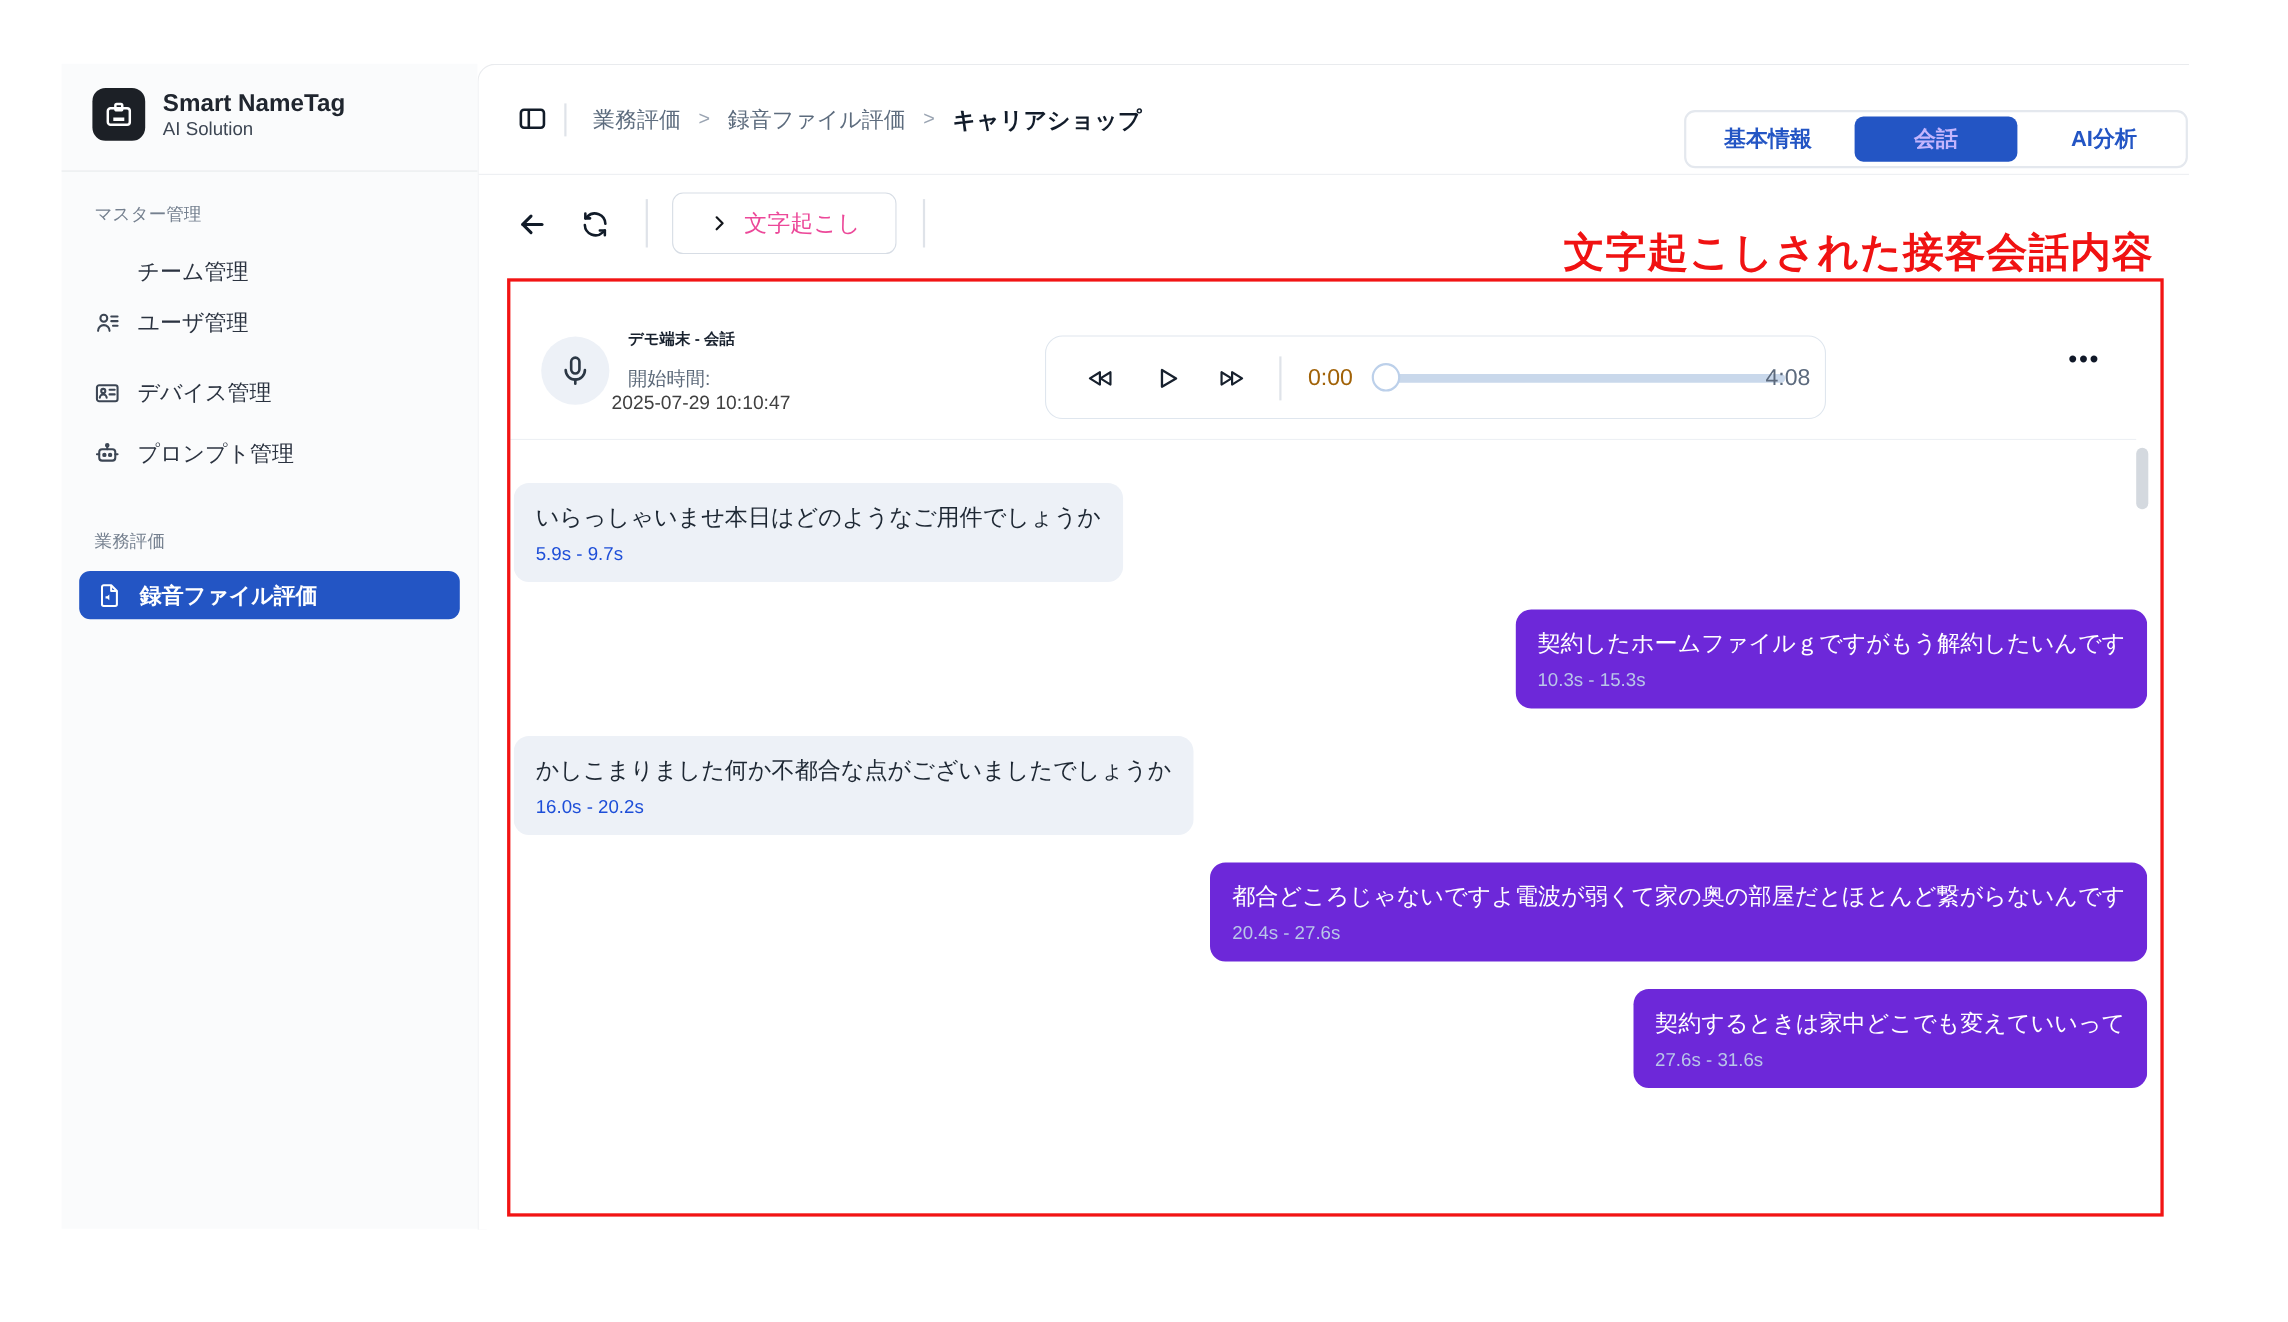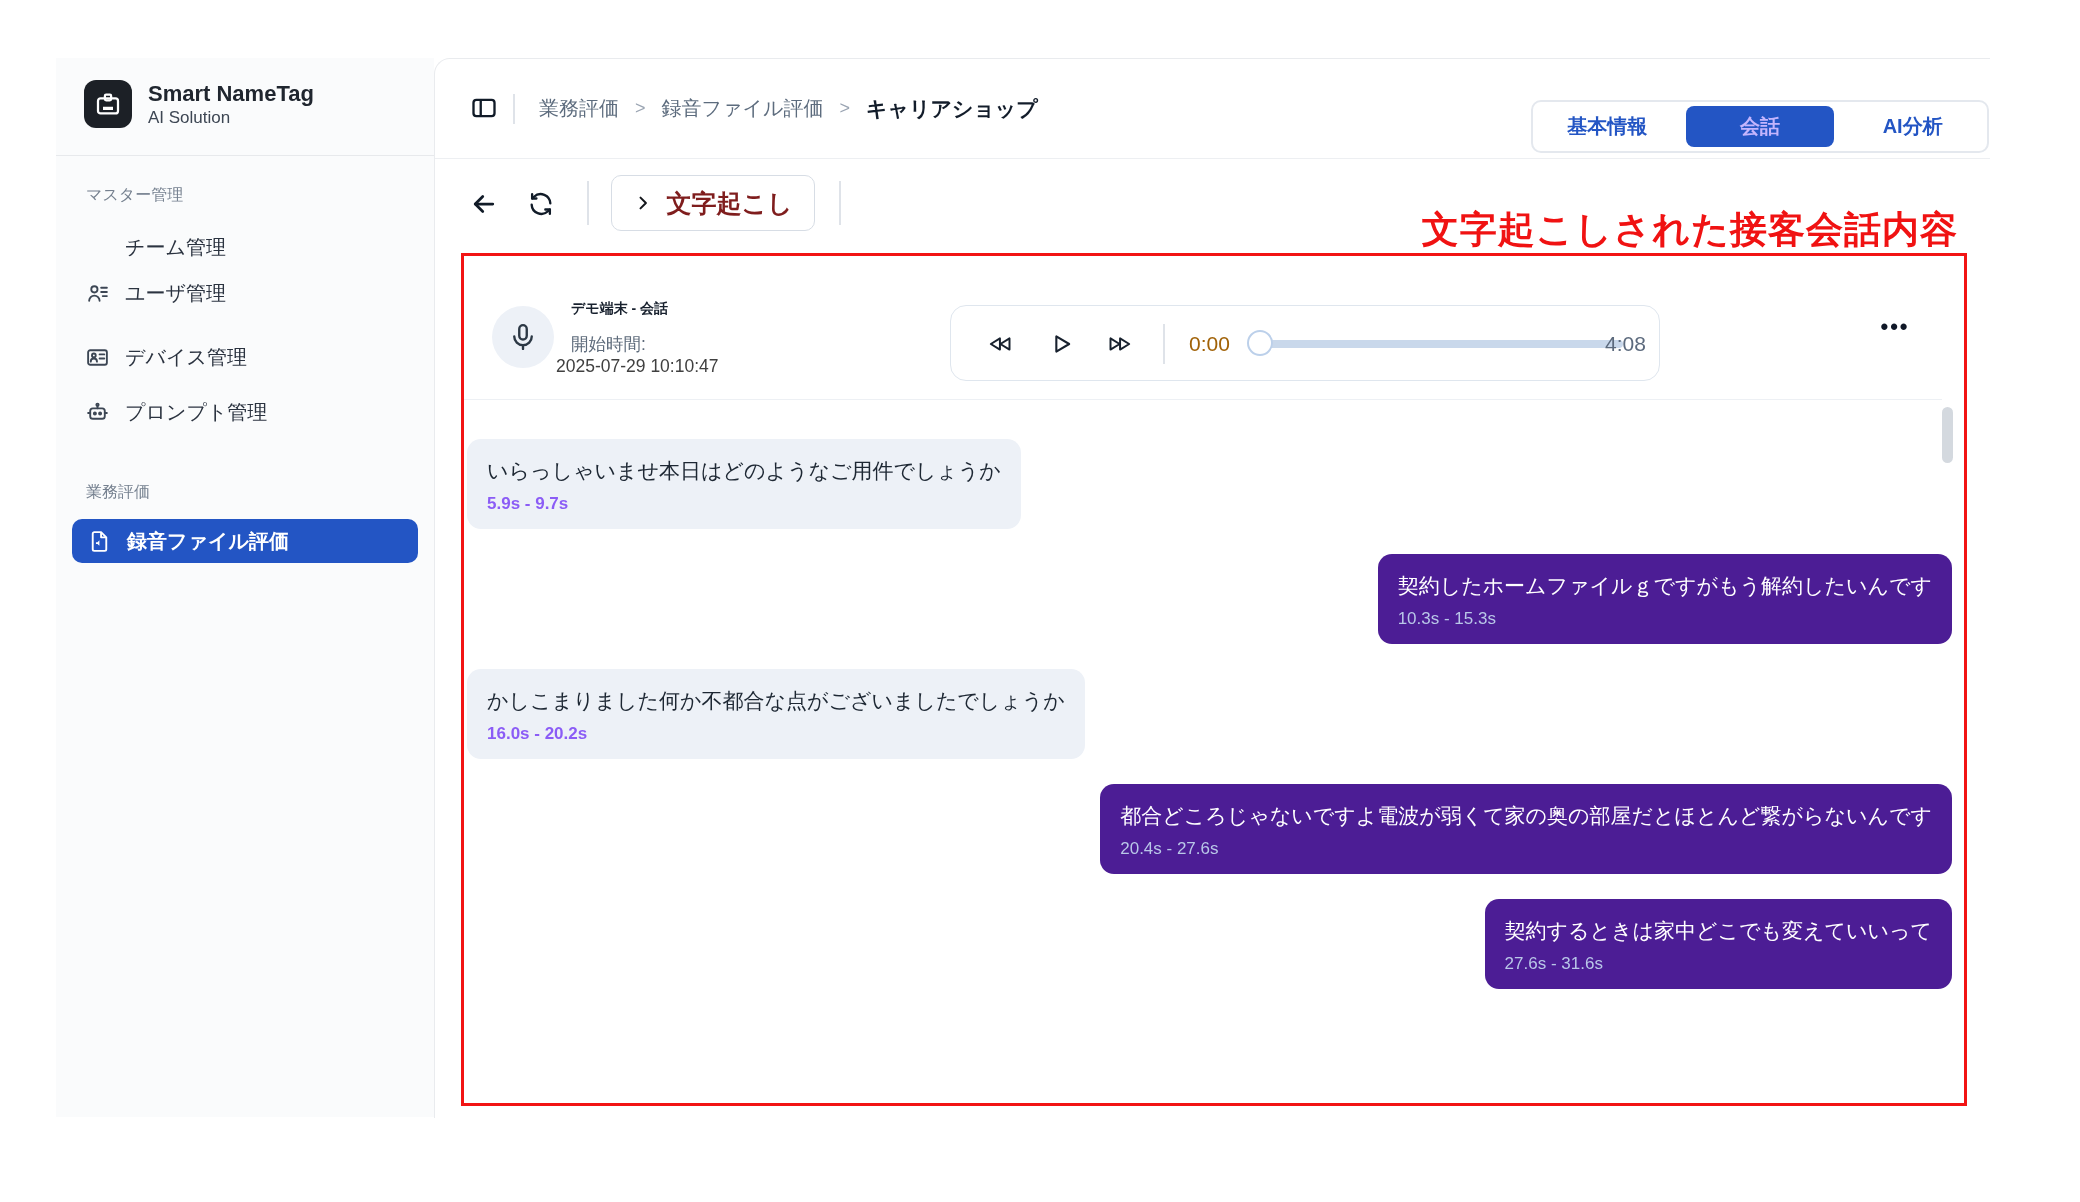--- a/index.html
+++ b/index.html
@@ -41,21 +41,21 @@
   .tab.active{background:#2355c4;color:#c4b5fd;border-radius:8px;margin:4px;}
 
   
   .tb-back{position:absolute;left:34px;top:130px;width:30px;height:30px;}
   .tb-refresh{position:absolute;left:92px;top:131px;width:28px;height:28px;}
   .tb-div1{left:152px;top:122px;height:44px;}
   .transcribe-btn{position:absolute;left:176px;top:116px;width:204px;height:56px;border:1.5px solid #d7dde5;
                   border-radius:10px;background:#fff;display:flex;align-items:center;justify-content:center;
                   gap:13px;cursor:pointer;box-sizing:border-box;}
   .transcribe-btn svg{width:20px;height:20px;}
-  .transcribe-label{font-size:25px;font-weight:bold;color:#7f1d1d;}
+  .transcribe-label{font-size:21px;font-weight:normal;color:#ec4899;}
   .tb-div2{left:404px;top:122px;height:44px;}
 
   
   .annotation-label{position:absolute;right:32px;top:146px;font-size:37px;font-weight:bold;
                     color:#f01212;letter-spacing:1px;white-space:nowrap;}
   .annotation-rect{position:absolute;left:26px;top:194px;width:1500px;height:847px;
                    border:3px solid #f21414;z-index:5;pointer-events:none;}
 
   
   .card{position:absolute;left:29px;top:197px;width:1494px;height:841px;background:#fff;z-index:1;}
@@ -81,22 +81,22 @@
   .card-divider{position:absolute;left:0;top:143px;width:1478px;height:1px;background:#edf0f4;}
   .scroll-thumb{position:absolute;left:1478px;top:151px;width:11px;height:56px;border-radius:6px;
                 background:#d4d9df;cursor:pointer;}
 
   .messages{position:absolute;left:3px;top:144px;width:1485px;bottom:0;display:flex;
             flex-direction:column;gap:25px;padding-top:39px;overflow:hidden;box-sizing:border-box;}
   .msg{border-radius:14px;padding:17px 20px 15px;font-size:21px;line-height:30px;max-width:900px;
        box-sizing:border-box;cursor:pointer;}
   .msg .time{font-size:17px;line-height:20px;margin-top:8px;}
   .msg.left{align-self:flex-start;background:#edf1f7;color:#1d2733;}
-  .msg.left .time{color:#8b5cf6;font-weight:bold;}
-  .msg.right{align-self:flex-end;background:#4c1d95;color:#ffffff;}
+  .msg.left .time{color:#1d4ed8;}
+  .msg.right{align-self:flex-end;background:#6d28d9;color:#ffffff;}
   .msg.right .time{color:#b9c7e8;}
   .msg.last{margin-top:9px;padding:14px 20px;}
 </style>
 </head>
 <body>
 
 <div class="page">
 
   <aside class="sidebar">
     <div class="logo-row">

